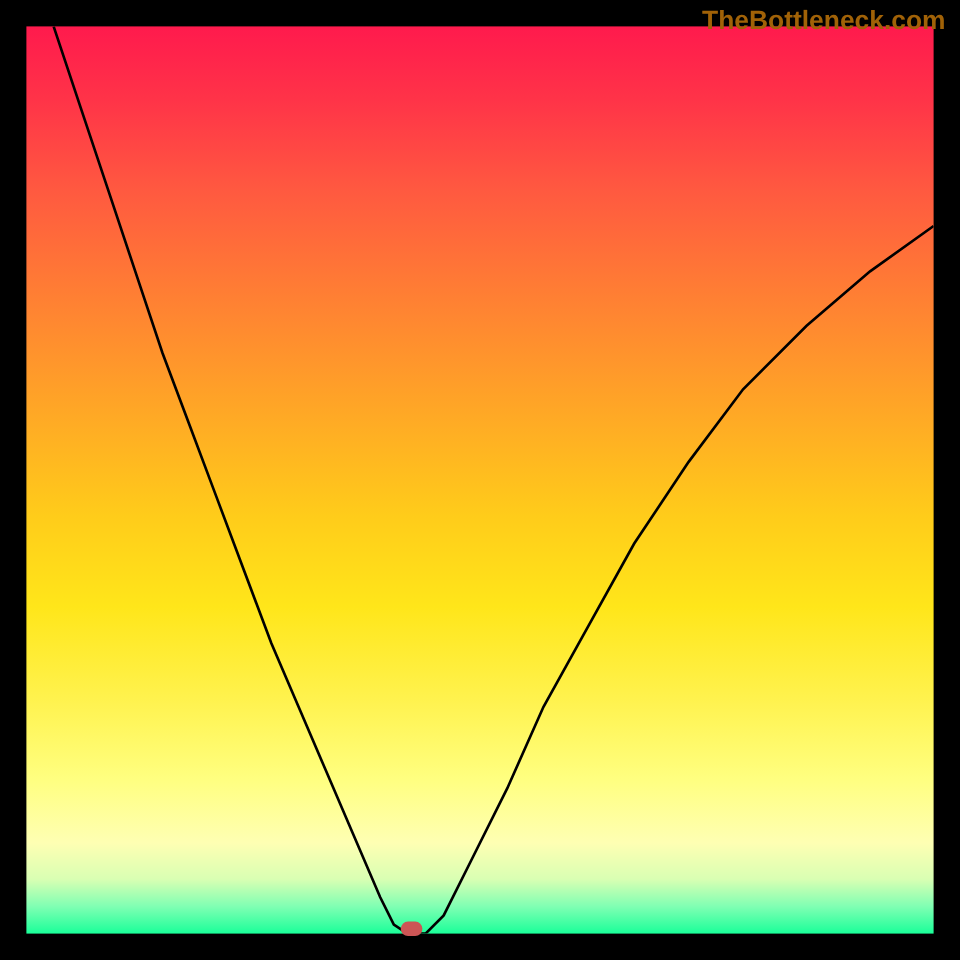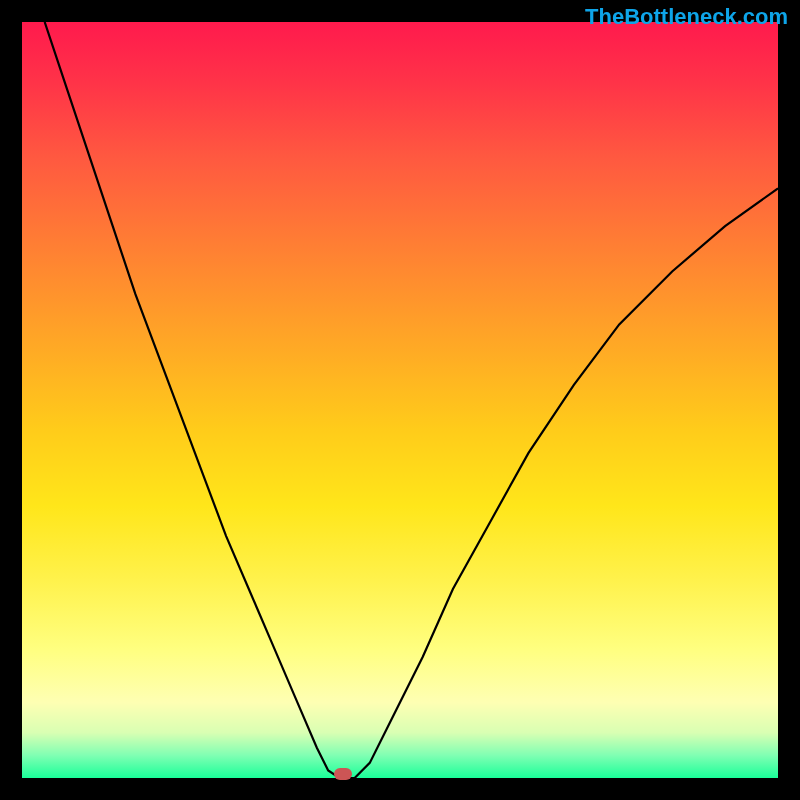--- a/index.html
+++ b/index.html
@@ -13,21 +13,21 @@
     position: relative;
     background: #000;
   }
   .watermark {
     position: absolute;
     top: 4px;
     right: 12px;
     font-family: Arial, Helvetica, sans-serif;
     font-size: 22px;
     font-weight: bold;
-    color: #0ea5e9;
+    color: #a16207;
     z-index: 10;
   }
   .plot-area {
     position: absolute;
     left: 22px;
     top: 22px;
     width: 756px;
     height: 756px;
     background: linear-gradient(to bottom,
       #ff1a4d 0%,

